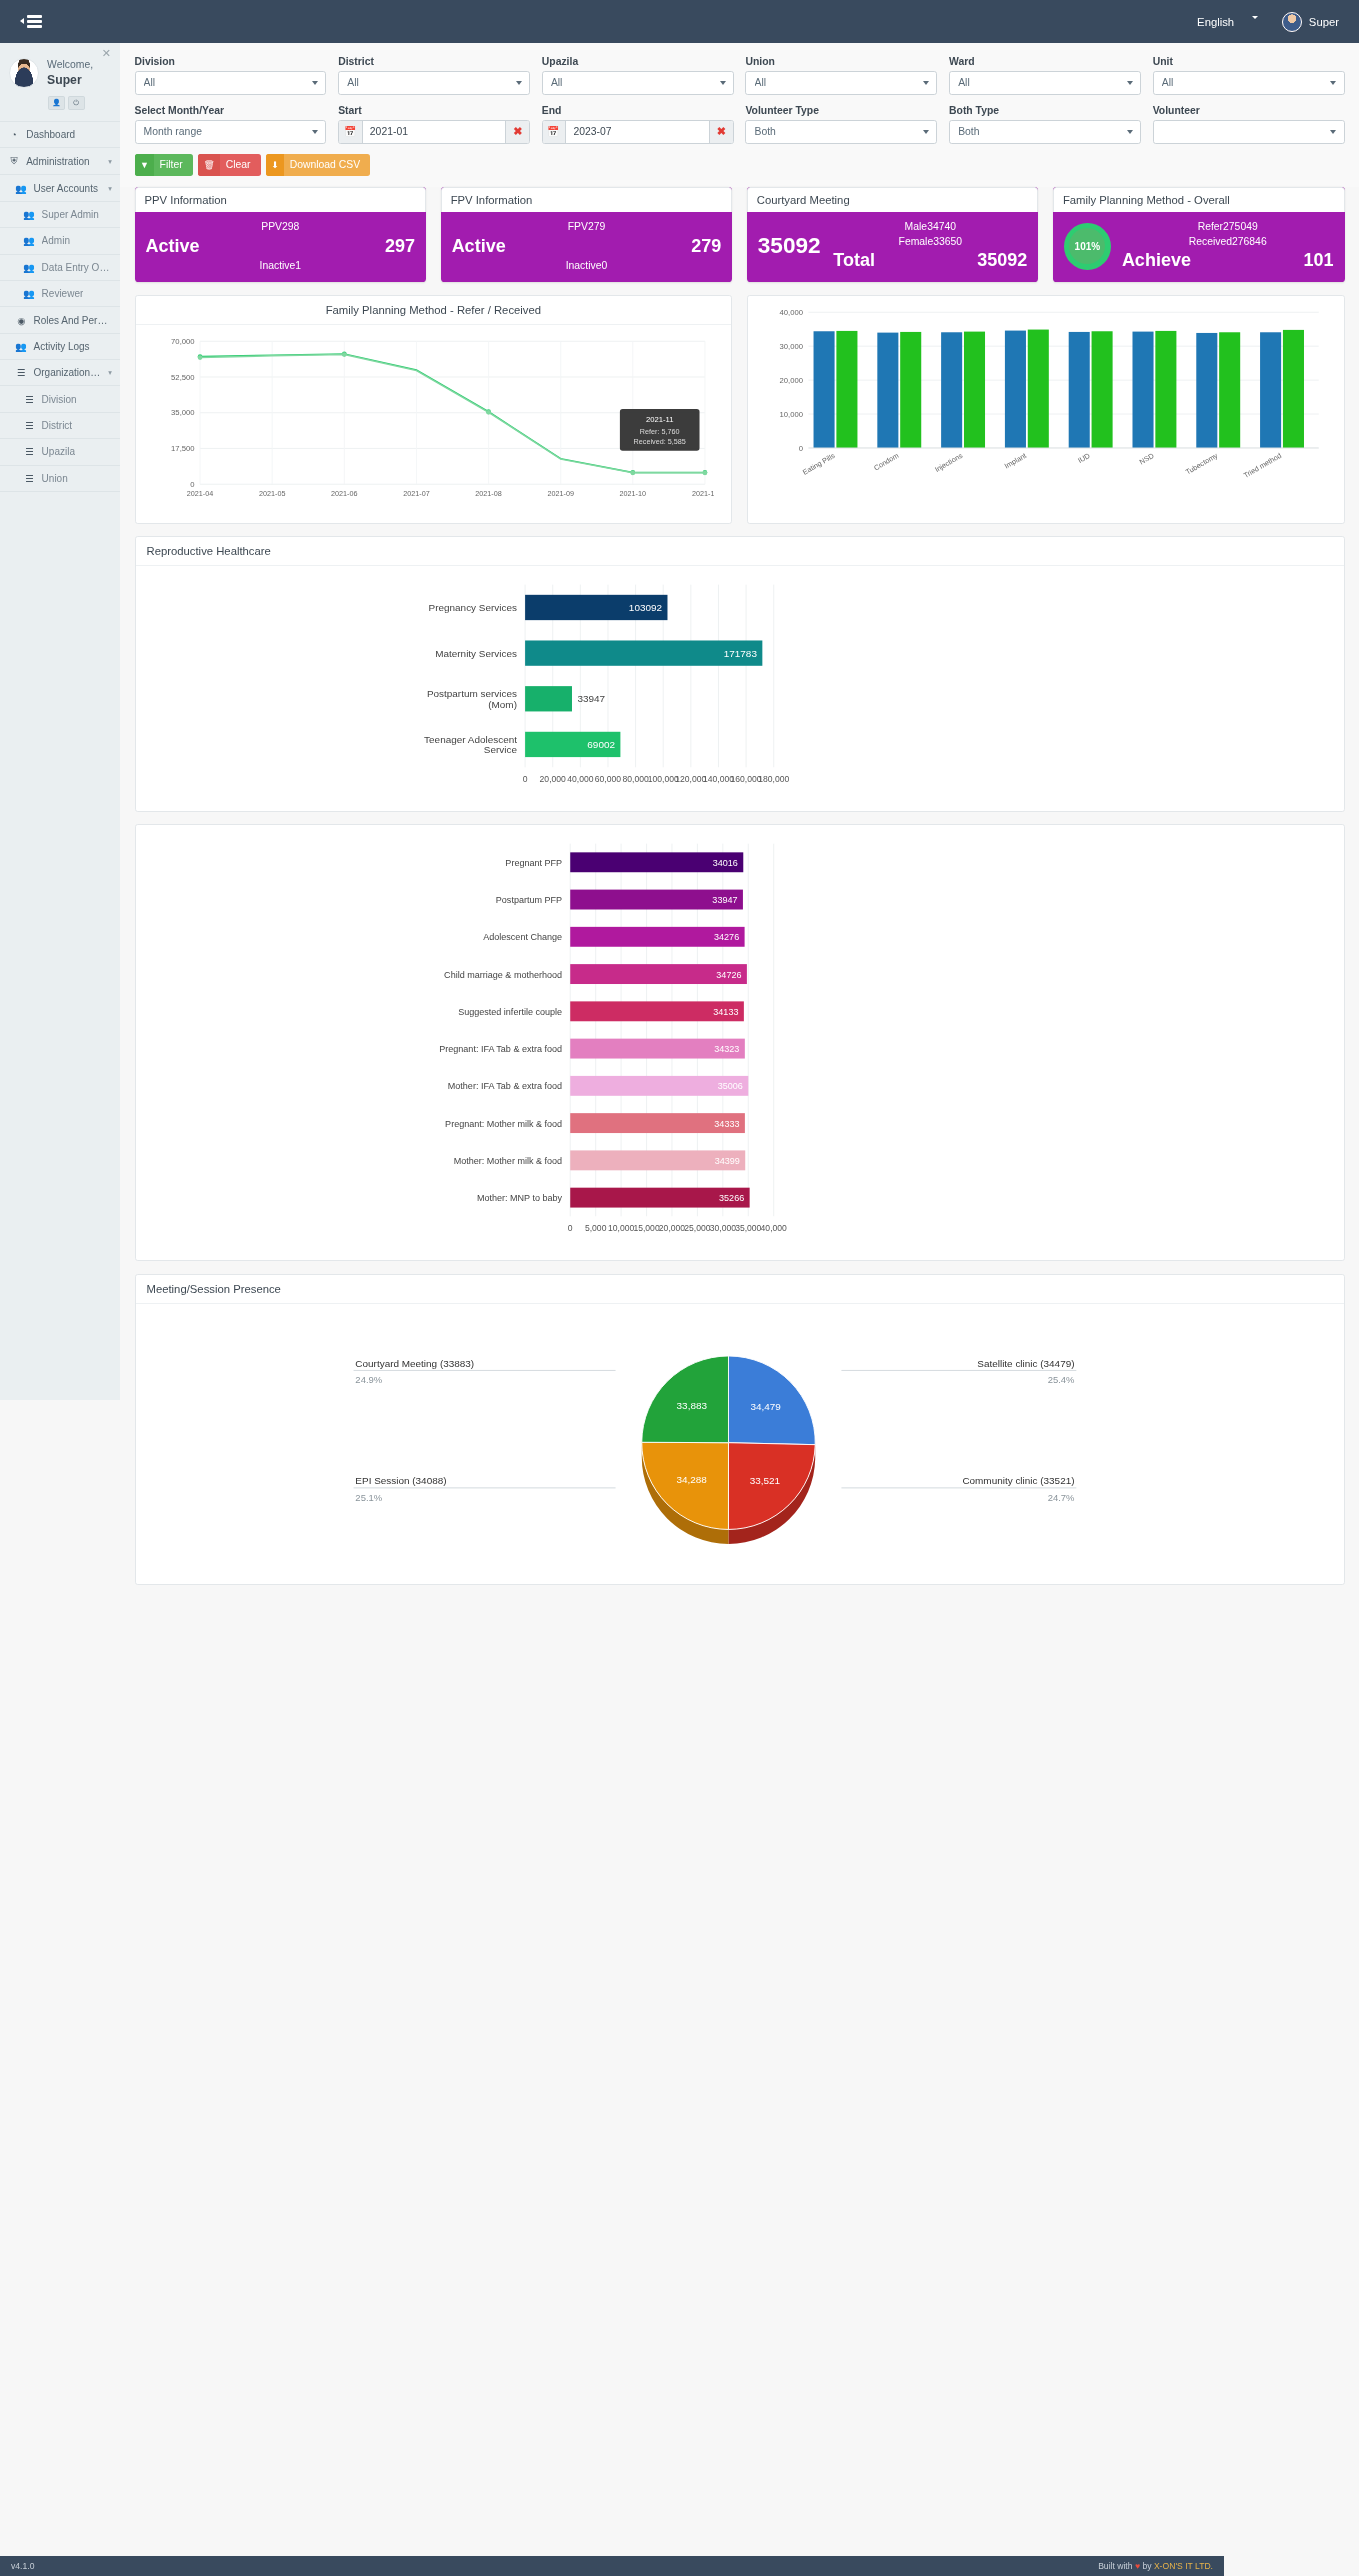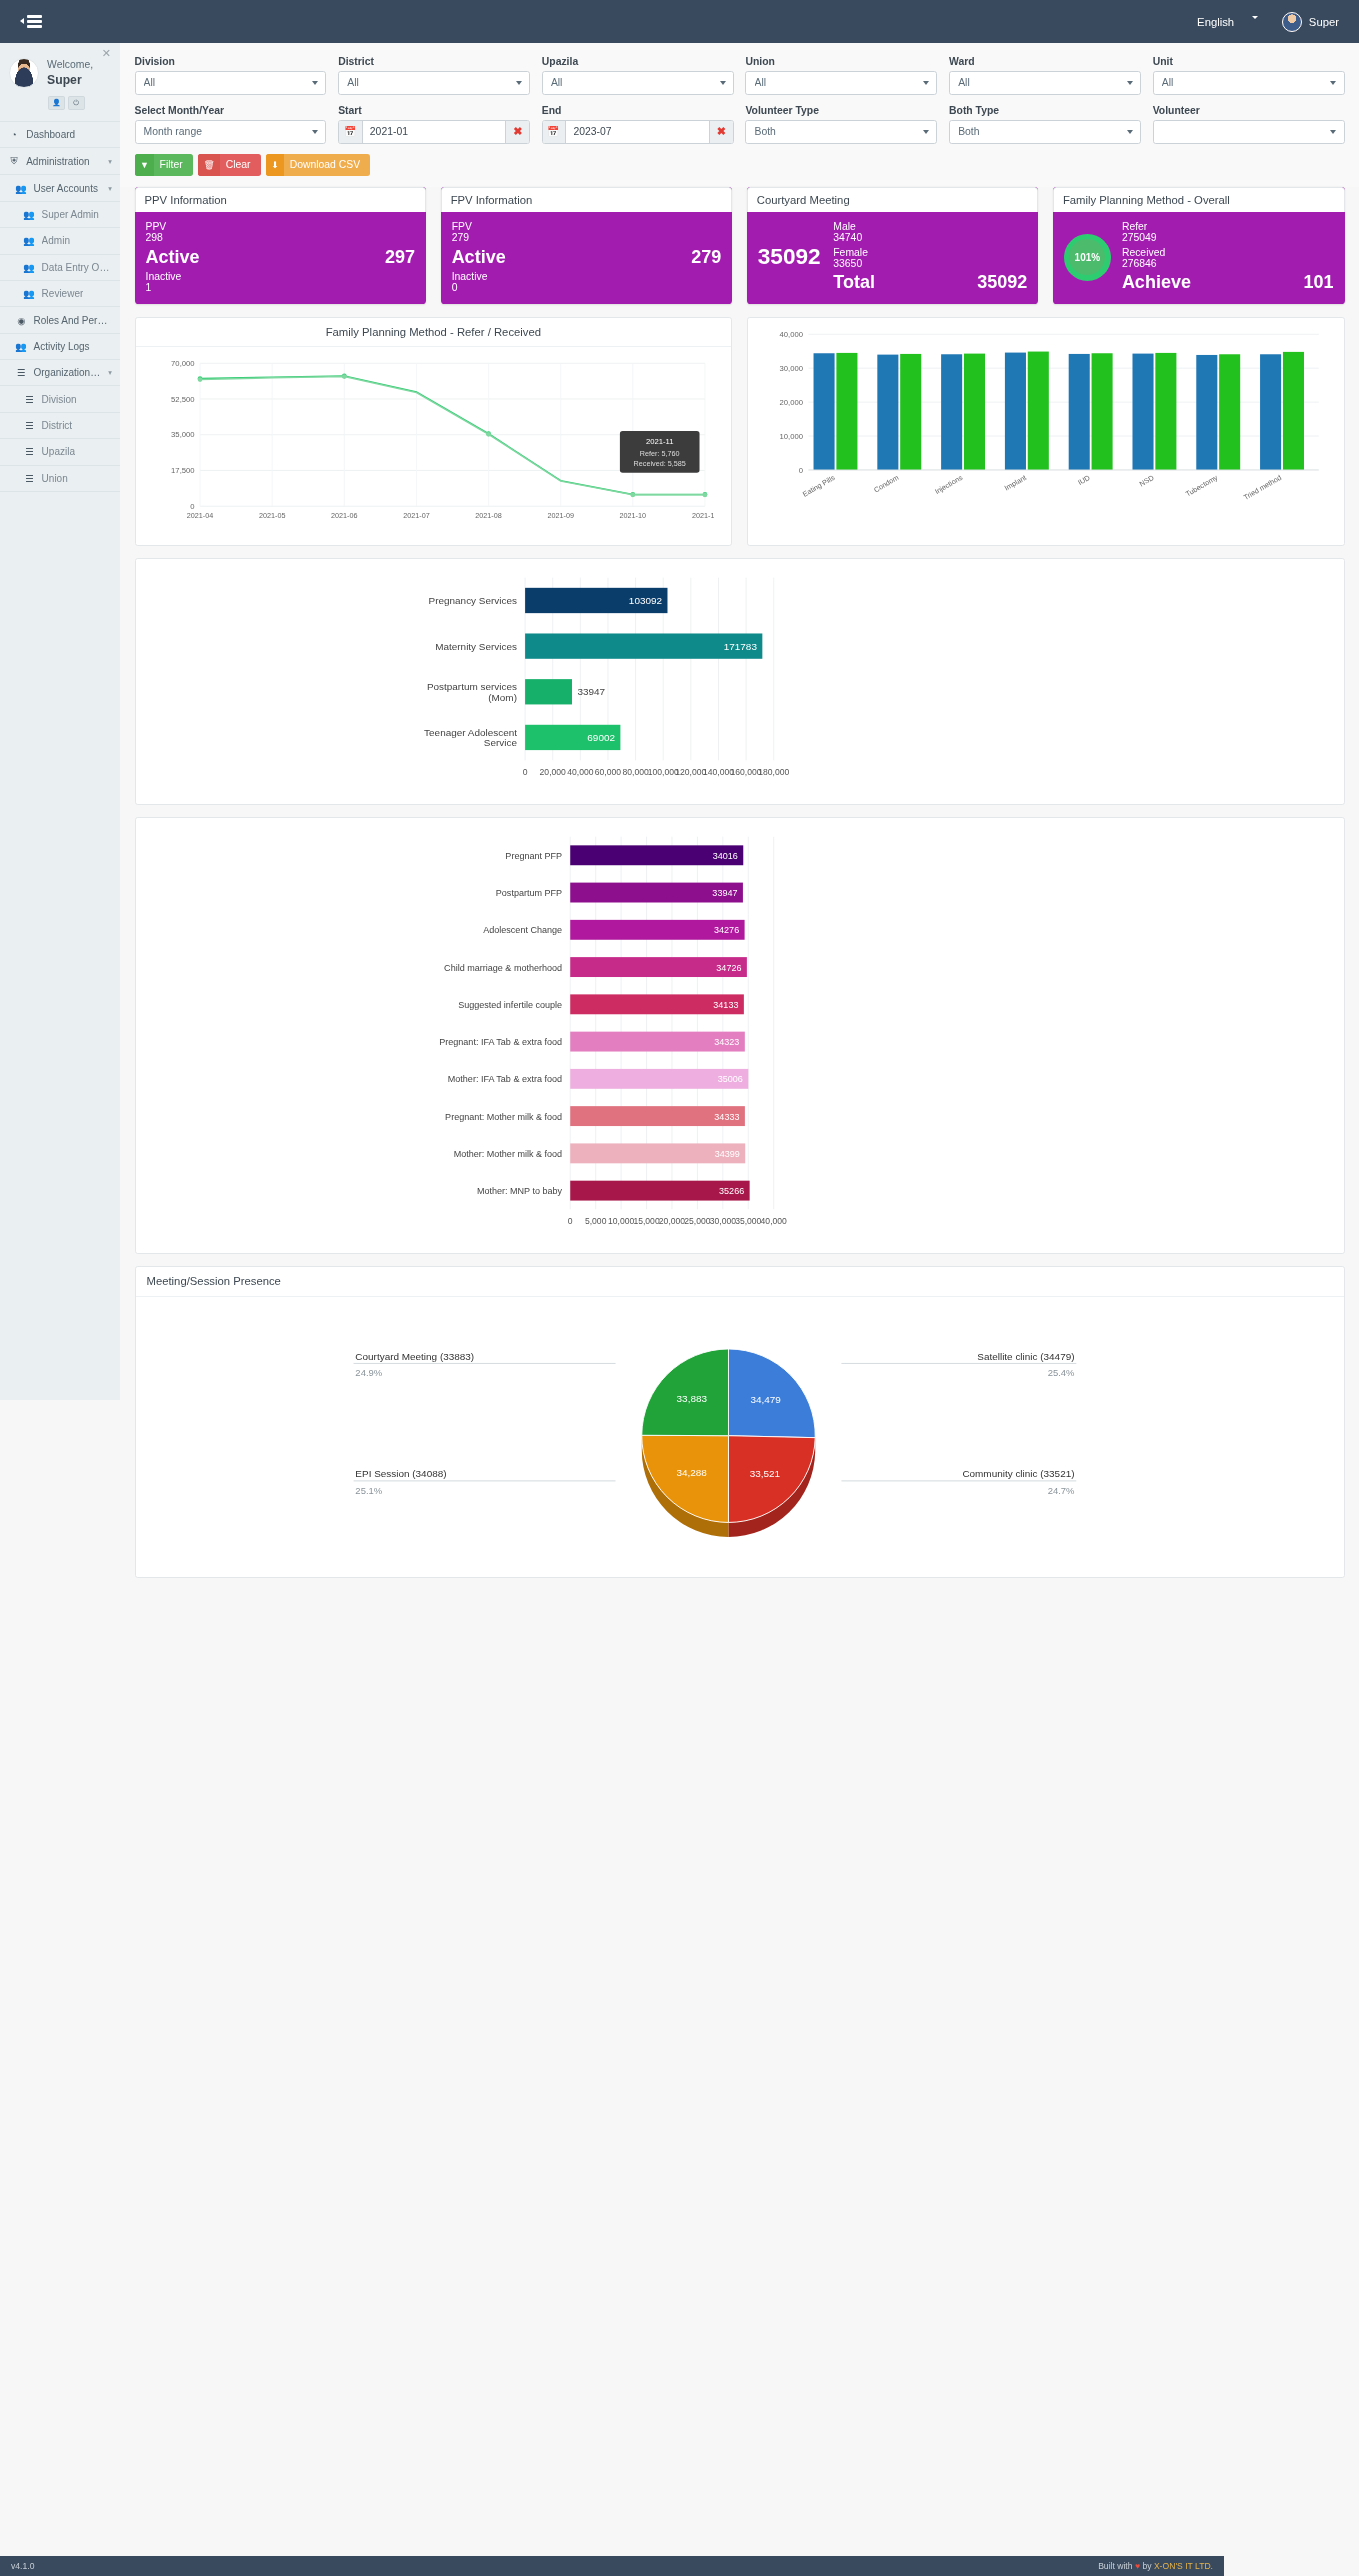--- a/index.html
+++ b/index.html
@@ -94,21 +94,21 @@
   .btn-csv { background:#f0ad4e; }
   .btn-csv .bi { background:#ec971f; margin:0 0 0 -10px; padding:0 5.4px; height:22px; display:flex;align-items:center; border-radius:2.7px 0 0 2.7px;}
 
   
   .cards { display:flex; gap:14.5px; padding:0 14.5px 12.7px 14.5px; }
   .card { flex:1; background:#a21caf; border-radius:3.6px; overflow:hidden; color:#fff;
     box-shadow:0 0.9px 1.8px rgba(0,0,0,.10); }
   .card-hd { background:#fff; color:#3d4852; font-size:11.3px; padding:6.3px 9px;
     border:0.9px solid #e3e7ea; border-bottom:0; border-radius:3.6px 3.6px 0 0; }
   .card-bd { padding:7.2px 11px 9px 11px; }
-  .kv { display:flex; justify-content:space-between; align-items:baseline; font-size:10.4px; padding:1.8px 0;flex-direction:column; }
+  .kv { display:flex; justify-content:center; align-items:baseline; font-size:10.4px; padding:1.8px 0; }
   .kv-big { display:flex; justify-content:space-between; align-items:baseline; font-size:18px; font-weight:bold; padding:1.8px 0; }
   .cm-flex { display:flex; align-items:center; gap:12.7px; }
   .cm-total { font-size:22.6px; font-weight:bold; }
   .cm-right { flex:1; }
   .donut-wrap { display:flex; align-items:center; gap:11px; }
   .donut { width:47px;height:47px;border-radius:50%;
     background:conic-gradient(#2ecc71 0 100%, #2ecc71 0);
     display:flex;align-items:center;justify-content:center; flex:0 0 47px; }
   .donut-in { width:36px;height:36px;border-radius:50%;background:#4cbb6c;
     display:flex;align-items:center;justify-content:center; font-size:10px; font-weight:bold; }
@@ -487,20 +487,21 @@
               <text x="500.905" y="168" font-size="8" fill="#666" text-anchor="end" transform="rotate(-30 500.905 168)">Tubectomy</text>
               <rect x="547.14" y="30.125" width="23.265" height="127.875" fill="#1f77b4"></rect>
               <rect x="572.405" y="27.5" width="23.265" height="130.5" fill="#22c11e"></rect>
               <text x="571.405" y="168" font-size="8" fill="#666" text-anchor="end" transform="rotate(-30 571.405 168)">Tried method</text>
               <line x1="48" x2="612" y1="158" y2="158" stroke="#dfe3e6"></line>
             </svg></div>
       </div>
     </div>
 
     <div class="wide-panel">
+      <div class="panel-hd">Reproductive Healthcare</div>
       <div class="panel-bd" style="padding:5.4px 9px 11px 9px;">
         <svg id="svg-repro" width="1167" height="226" viewBox="0 0 1290 250" style="font-size:12px">
             <line x1="420" x2="420" y1="14" y2="216" stroke="#eceff1"></line>
             <text x="420" y="232" font-size="9.5" fill="#555" text-anchor="middle">0</text>
             <line x1="450.55555555555554" x2="450.55555555555554" y1="14" y2="216" stroke="#eceff1"></line>
             <text x="450.55555555555554" y="232" font-size="9.5" fill="#555" text-anchor="middle">20,000</text>
             <line x1="481.1111111111111" x2="481.1111111111111" y1="14" y2="216" stroke="#eceff1"></line>
             <text x="481.1111111111111" y="232" font-size="9.5" fill="#555" text-anchor="middle">40,000</text>
             <line x1="511.66666666666663" x2="511.66666666666663" y1="14" y2="216" stroke="#eceff1"></line>
             <text x="511.66666666666663" y="232" font-size="9.5" fill="#555" text-anchor="middle">60,000</text>

